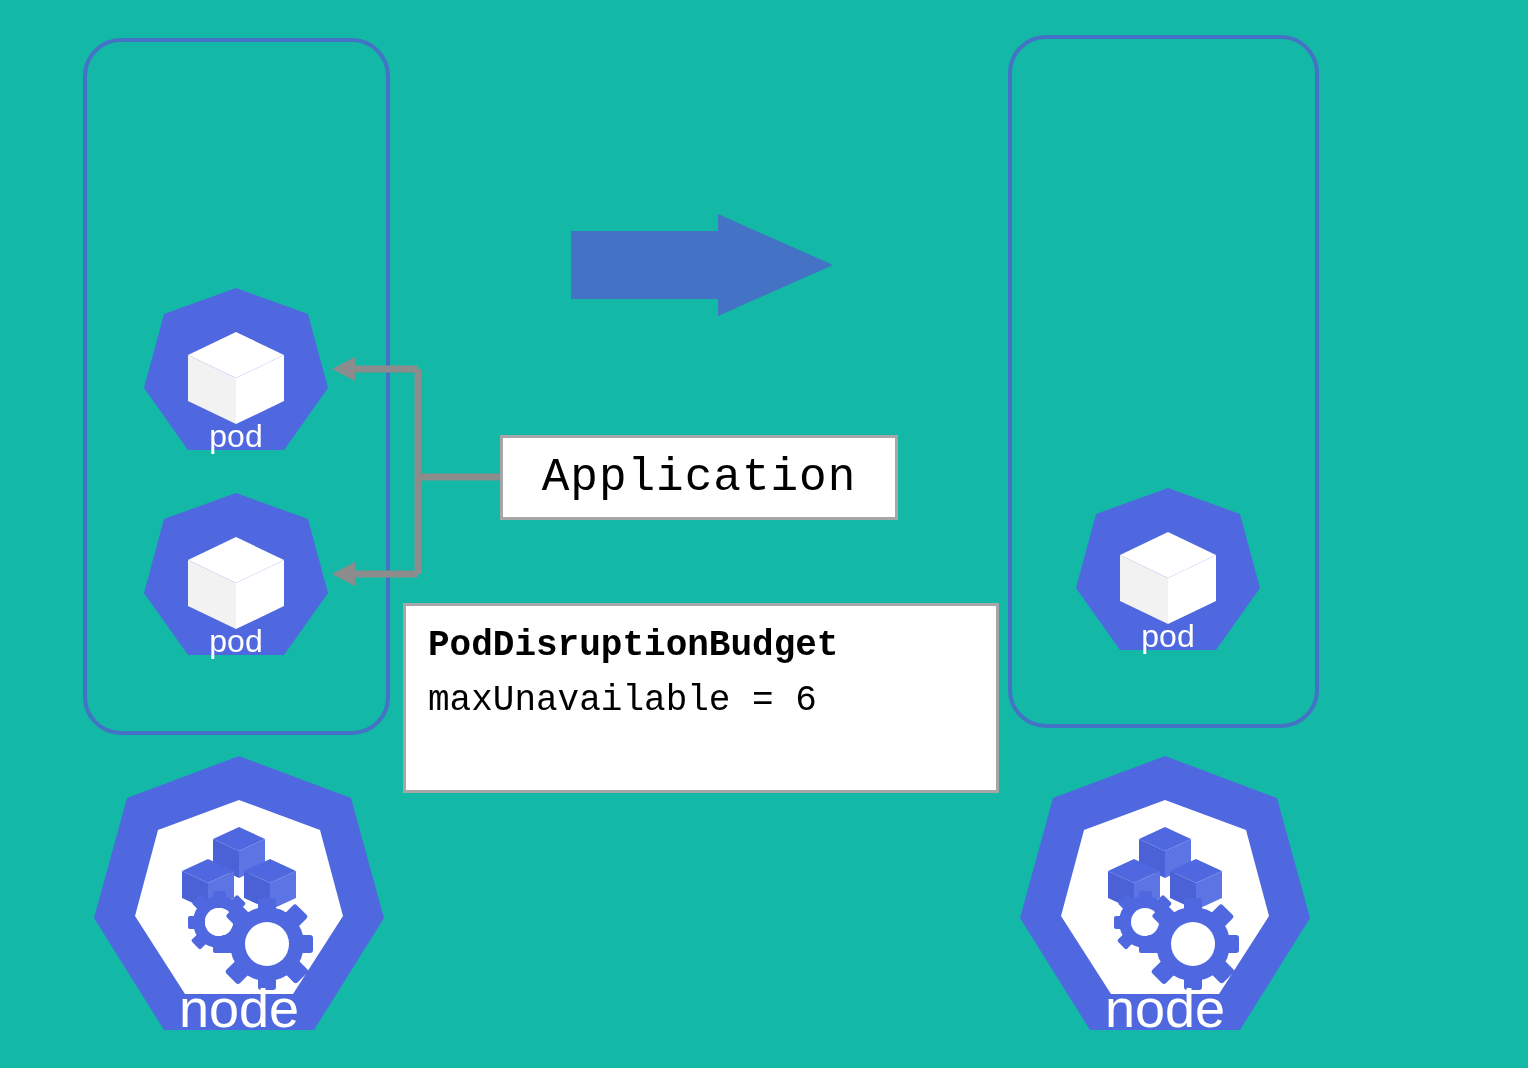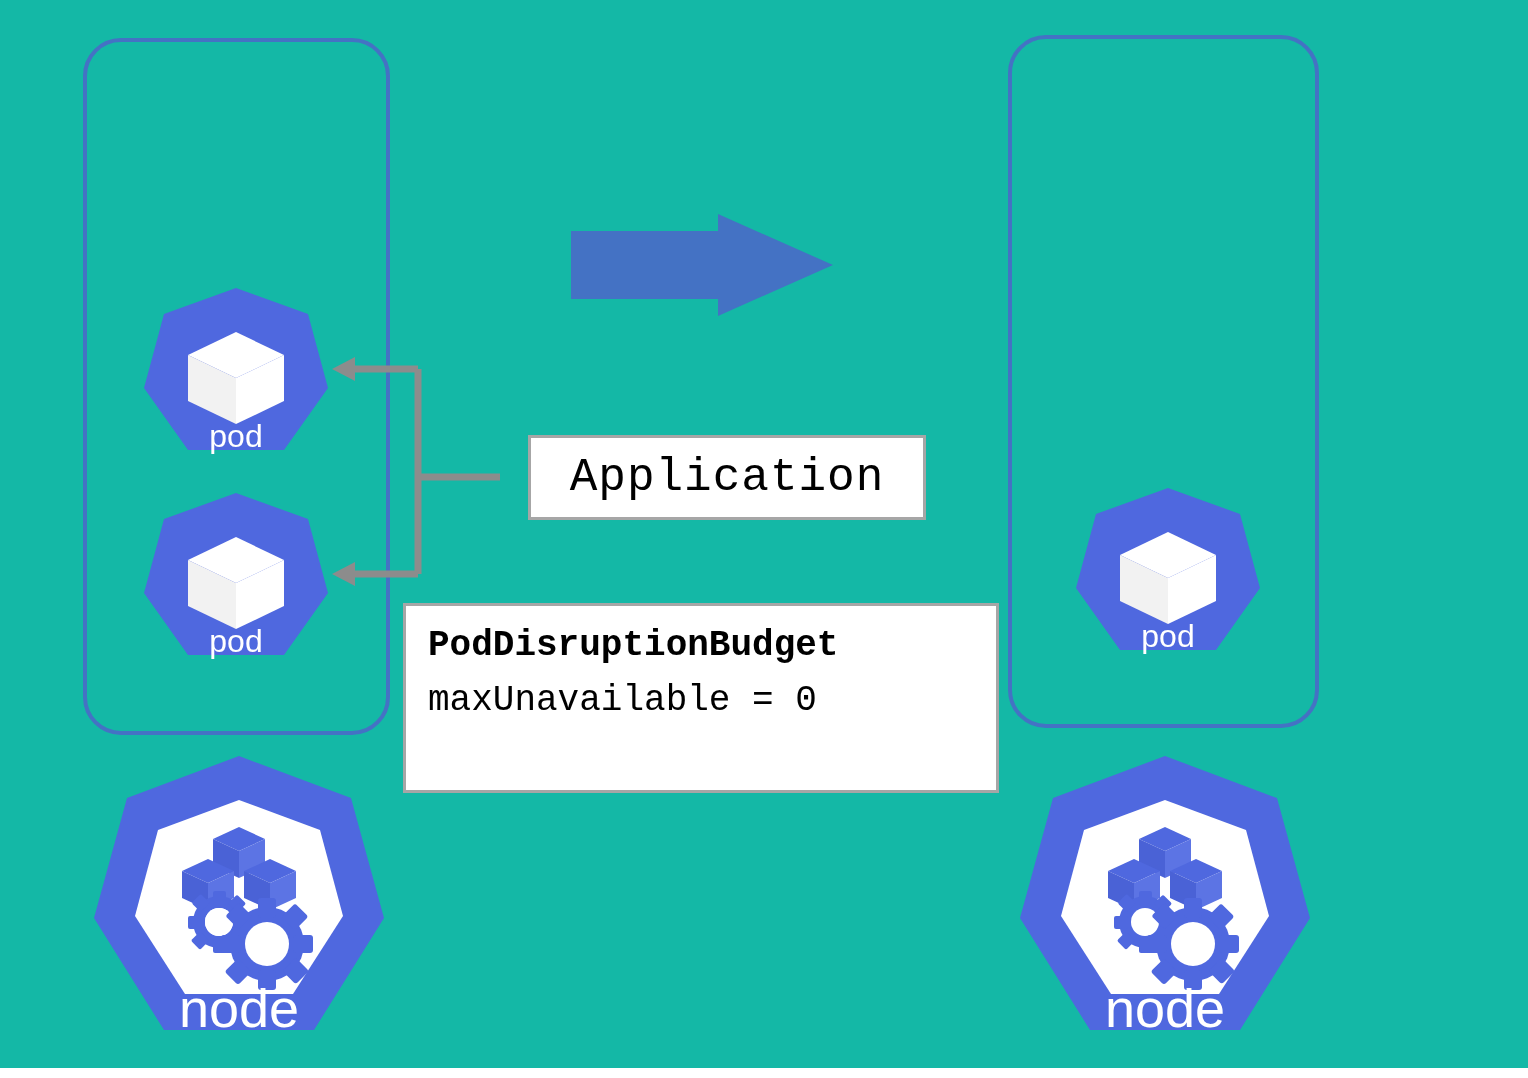--- a/index.html
+++ b/index.html
@@ -44,21 +44,21 @@
 
   .box {
     position: absolute;
     border: 3px solid #a6a6a6;
     background: #ffffff;
     box-sizing: border-box;
     font-family: "Liberation Mono", "DejaVu Sans Mono", monospace;
     color: #000000;
   }
   #application-box {
-    left: 528px; top: 435px; width: 398px; height: 85px;
+    left: 500px; top: 435px; width: 398px; height: 85px;
     display: flex;
     align-items: center;
     justify-content: center;
   }
   #application-label {
     font-size: 46px;
     letter-spacing: 1px;
     line-height: 1;
     white-space: nowrap;
   }
@@ -233,16 +233,16 @@
     </g>
     <text x="151" y="275" text-anchor="middle" font-family="Liberation Sans, sans-serif" font-size="54" fill="#ffffff">node</text>
   </svg>
 
   <div class="box" id="application-box">
     <span id="application-label">Application</span>
   </div>
 
   <div class="box" id="pdb-box">
     <div class="pdb-line pdb-title">PodDisruptionBudget</div>
-    <div class="pdb-line">maxUnavailable = 0</div>
+    <div class="pdb-line">maxUnavailable = 6</div>
   </div>
 
 </div>
 
 </body></html>

